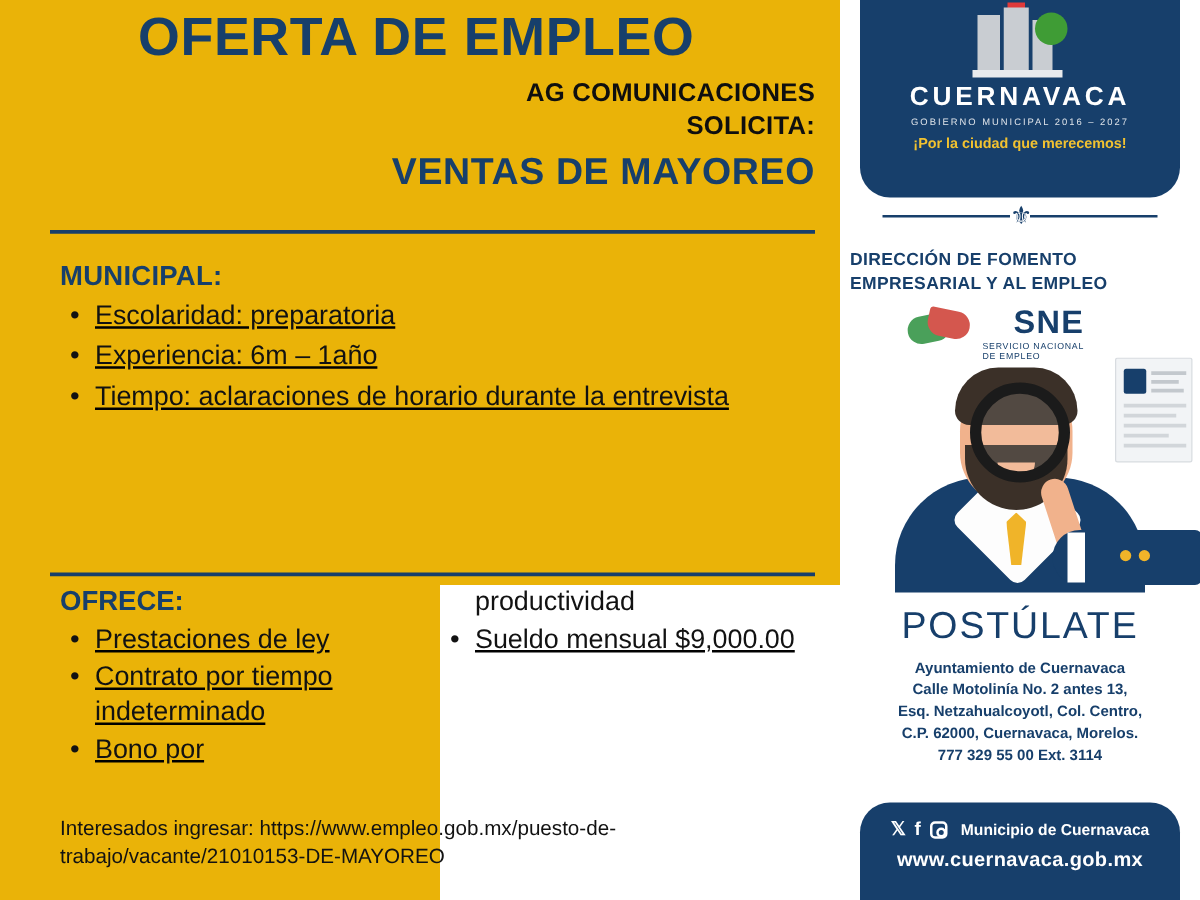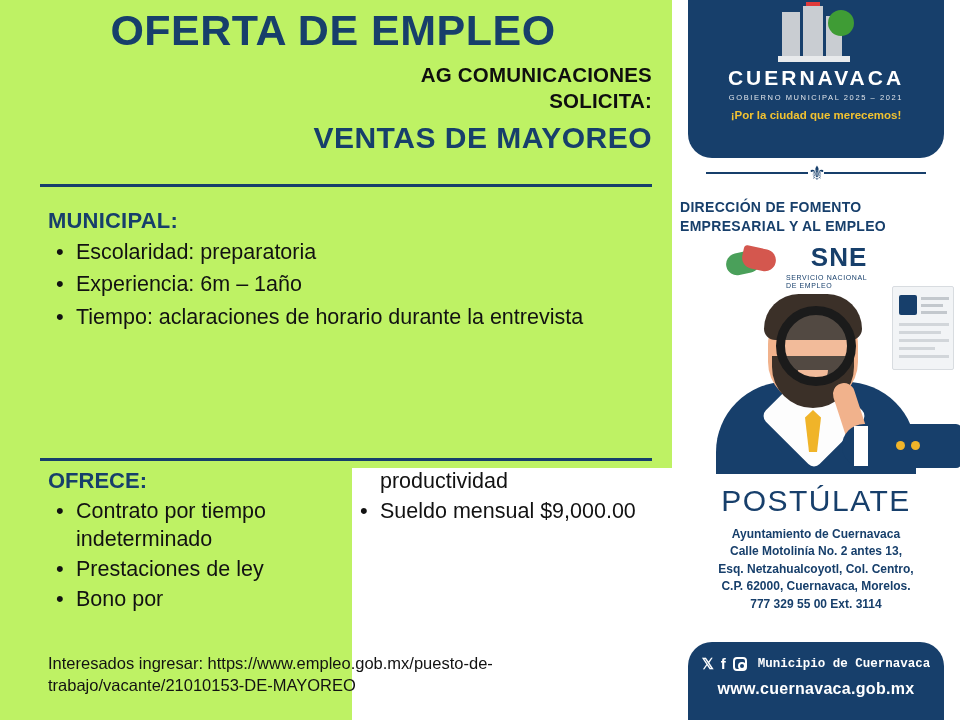--- a/index.html
+++ b/index.html
@@ -5,21 +5,21 @@
   * { box-sizing: border-box; margin: 0; padding: 0; }
   html, body {
     width: 960px; height: 720px;
     font-family: "Liberation Sans", sans-serif;
     background: #ffffff;
     overflow: hidden;
   }
   .poster {
     position: relative;
     width: 960px; height: 720px;
-    background: #bef264;
+    background: #eab308;
   }
 
   
   .left {
     position: absolute;
     left: 0; top: 0;
     width: 672px; height: 720px;
   }
 
   .title-block {
@@ -62,21 +62,21 @@
   }
   .section-heading {
     font-size: 22px;
     font-weight: bold;
     color: #173f6b;
     margin-bottom: 2px;
     letter-spacing: 0.2px;
   }
   ul.bullets {
     list-style: none;
-    margin: 0; padding: 0;
+    margin: 0; padding: 0; text-decoration: underline;
   }
   ul.bullets li {
     position: relative;
     font-size: 21.5px;
     color: #121212;
     line-height: 1.32;
     padding-left: 28px;
     margin-top: 4px;
   }
   ul.bullets li::before {
@@ -423,21 +423,20 @@
     content: "";
     position: absolute; left: 3px; top: 3px;
     width: 4px; height: 4px;
     border: 2px solid #fff;
     border-radius: 50%;
   }
   .social-label {
     font-size: 12.5px;
     font-weight: bold;
     margin-left: 4px;
-    font-family: Liberation Mono, monospace;
   }
   .website {
     font-size: 16px;
     font-weight: bold;
     margin-top: 9px;
     letter-spacing: 0.3px;
   }
 </style>
 </head>
 <body>
@@ -466,22 +465,22 @@
       </div>
     </div>
 
     <div class="rule-2"></div>
 
     <div class="ofrece">
       <div class="ofrece-heading">OFRECE:</div>
       <div class="ofrece-cols">
         <div class="ofrece-col">
           <ul class="bullets">
+            <li>Prestaciones de ley</li>
             <li>Contrato por tiempo indeterminado</li>
-            <li>Prestaciones de ley</li>
             <li>Bono por</li>
           </ul>
         </div>
         <div class="ofrece-col right">
           <div class="first-line">productividad</div>
           <ul class="bullets">
             <li>Sueldo mensual $9,000.00</li>
           </ul>
         </div>
       </div>
@@ -495,21 +494,21 @@
     <div class="blue-head">
       <div class="castle">
         <div class="flag"></div>
         <div class="tower t1"></div>
         <div class="tower t2"></div>
         <div class="tower t3"></div>
         <div class="tree"></div>
         <div class="base"></div>
       </div>
       <div class="city-name">CUERNAVACA</div>
-      <div class="city-sub">GOBIERNO MUNICIPAL 2025 – 2021</div>
+      <div class="city-sub">GOBIERNO MUNICIPAL 2016 – 2027</div>
       <div class="city-slogan">¡Por la ciudad que merecemos!</div>
     </div>
 
     <div class="divider-dots"></div>
     <div class="divider-icon">⚜</div>
 
     <div class="direccion">
       <div>DIRECCIÓN DE FOMENTO</div>
       <div>EMPRESARIAL Y AL EMPLEO</div>
     </div>

